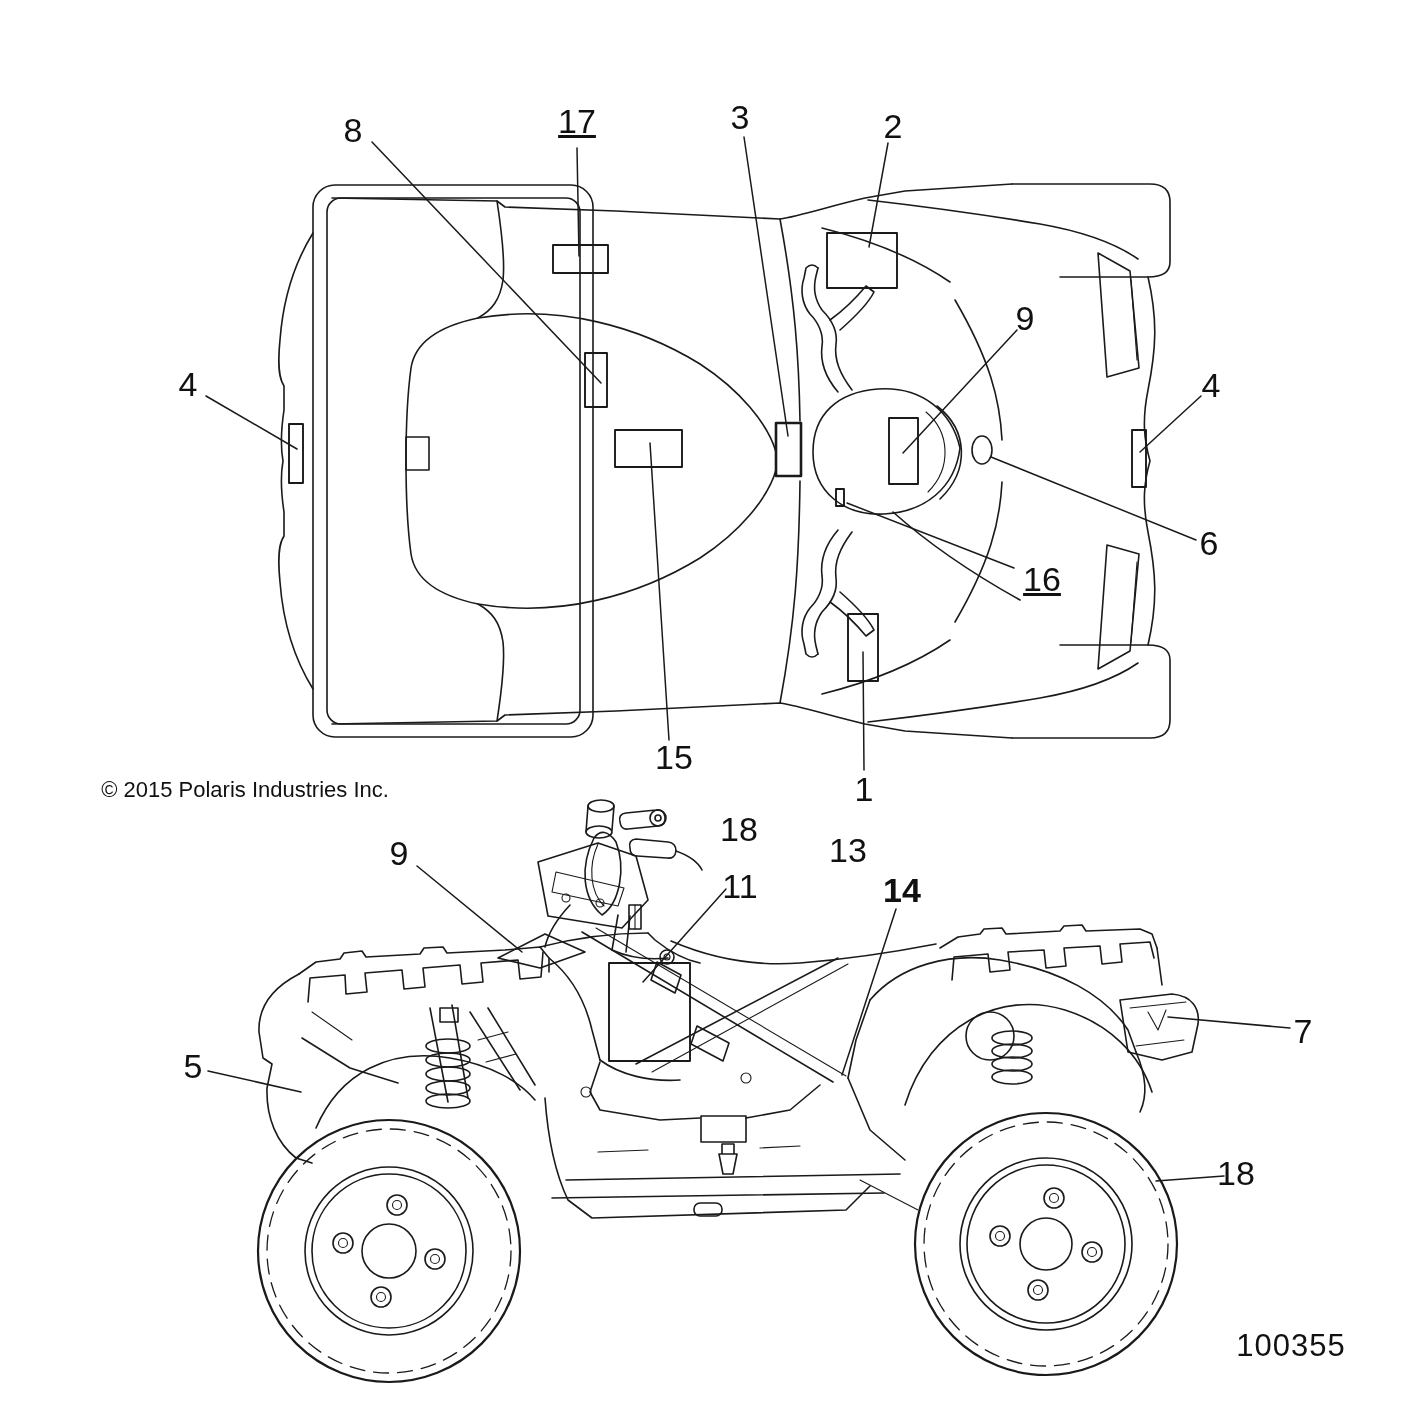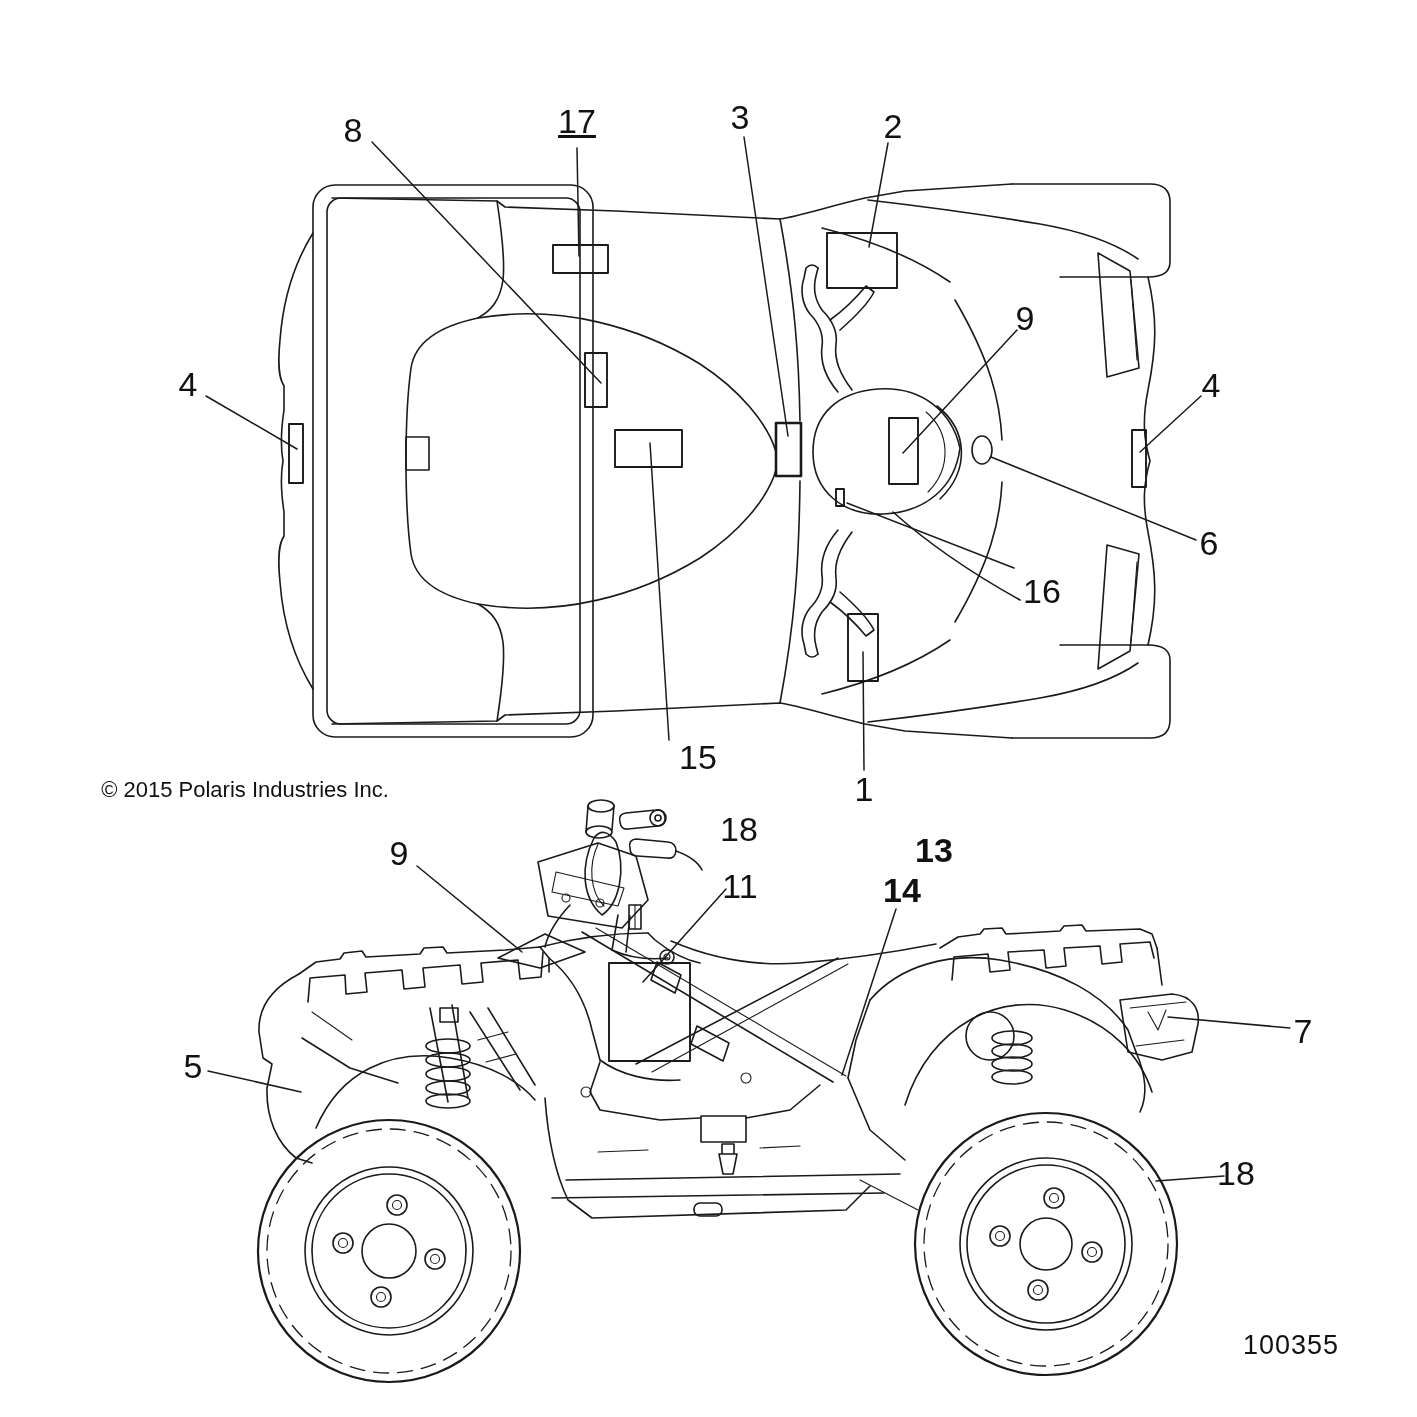--- a/index.html
+++ b/index.html
@@ -20,21 +20,21 @@
   .art .thick  { stroke-width:2.6; }
   .art .thin   { stroke-width:1.1; }
   .art .dash   { stroke-dasharray:15 9; stroke-width:1.3; }
   .lbl {
     position:absolute;
     transform:translate(-50%,-50%);
     font-size:34px; line-height:1; color:#111;
     white-space:nowrap;
   }
   .copyright { font-size:22px; }
-  .partno    { font-size:27px; letter-spacing:1px; }
+  .partno    { font-size:31px; letter-spacing:1px; }
 </style>
 </head>
 <body>
 
 <div class="canvas">
 
   <svg class="art" viewBox="0 0 1417 1417">
 
     <g>
 
@@ -273,27 +273,27 @@
   </svg>
 
   <div class="lbl" style="left:353px; top:130px;">8</div>
   <div class="lbl" style="left:577px; top:121px;text-decoration:underline;">17</div>
   <div class="lbl" style="left:740px; top:117px;">3</div>
   <div class="lbl" style="left:893px; top:126px;">2</div>
   <div class="lbl" style="left:1025px; top:318px;">9</div>
   <div class="lbl" style="left:188px; top:384px;">4</div>
   <div class="lbl" style="left:1211px; top:385px;">4</div>
   <div class="lbl" style="left:1209px; top:543px;">6</div>
-  <div class="lbl" style="left:1042px; top:591px;">16</div>
-  <div class="lbl" style="left:674px; top:757px;margin-left:24px;">15</div>
+  <div class="lbl" style="left:1042px; top:579px;text-decoration:underline;">16</div>
+  <div class="lbl" style="left:674px; top:757px;">15</div>
   <div class="lbl" style="left:864px; top:789px;">1</div>
   <div class="lbl" style="left:399px; top:853px;">9</div>
   <div class="lbl" style="left:739px; top:829px;">18</div>
   <div class="lbl" style="left:740px; top:866px;margin-top:20px;">11</div>
-  <div class="lbl" style="left:934px; top:850px;font-weight:bold;">13</div>
+  <div class="lbl" style="left:848px; top:850px;">13</div>
   <div class="lbl" style="left:902px; top:890px;font-weight:bold;">14</div>
   <div class="lbl" style="left:193px; top:1066px;">5</div>
   <div class="lbl" style="left:1303px; top:1031px;">7</div>
   <div class="lbl" style="left:1236px; top:1173px;">18</div>
 
   <div class="lbl copyright" style="left:245px; top:790px;">© 2015 Polaris Industries Inc.</div>
   <div class="lbl partno" style="left:1291px; top:1345px;">100355</div>
 
 </div>
 

